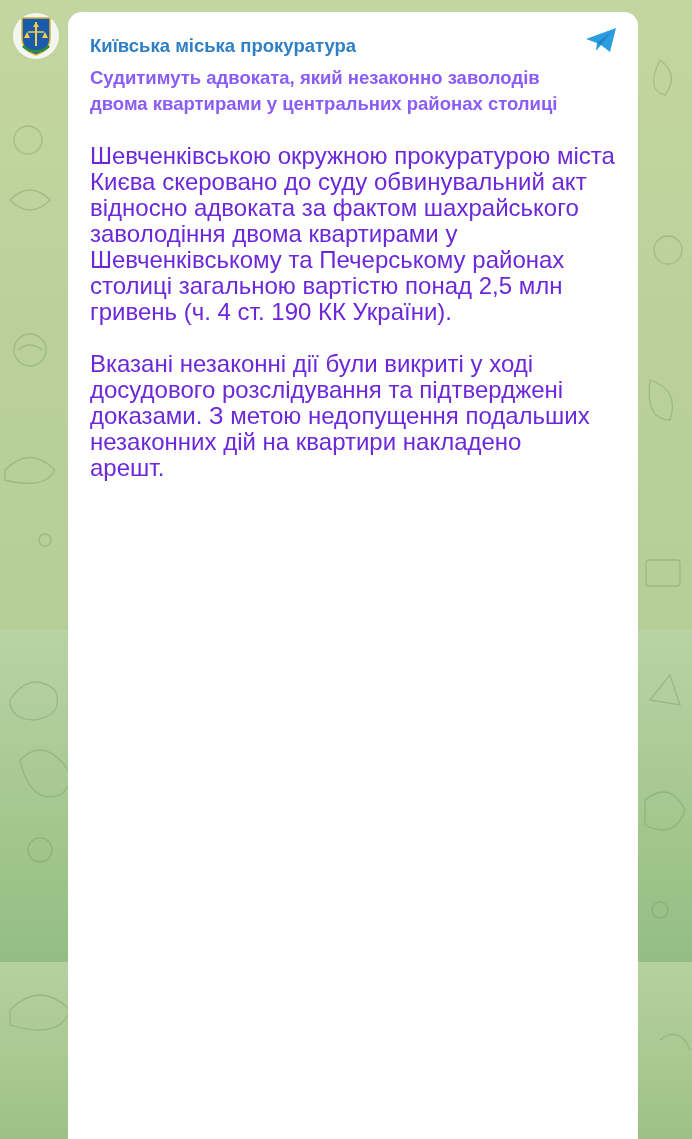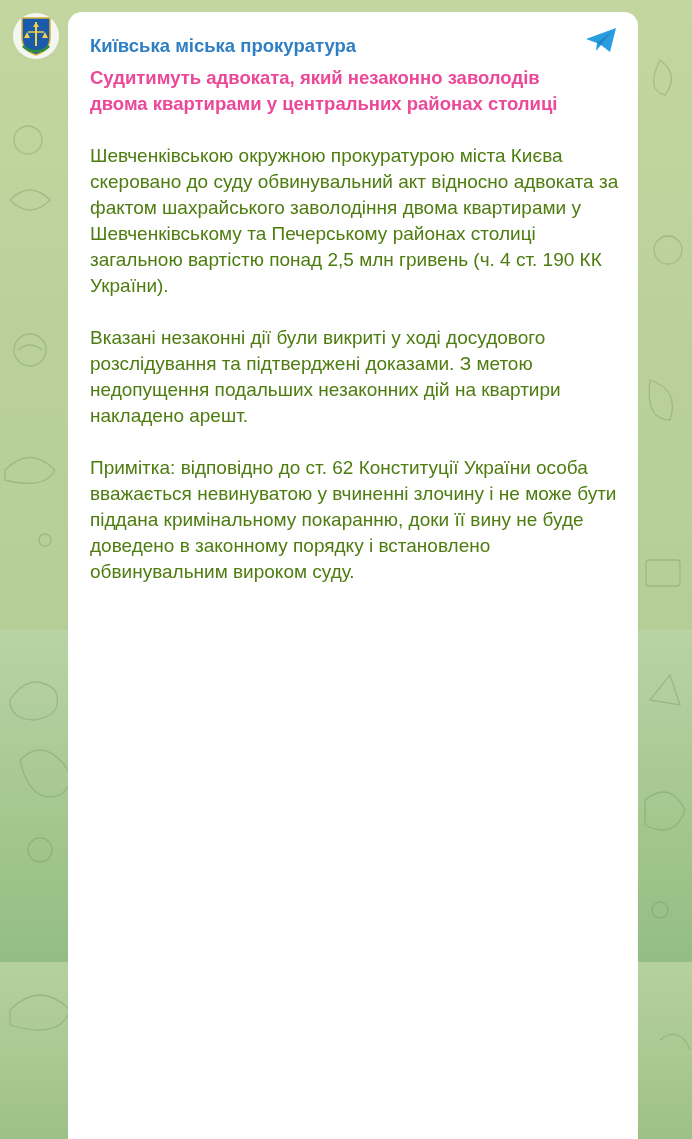--- a/index.html
+++ b/index.html
@@ -24,24 +24,24 @@
       position: absolute; left: 68px; top: 12px; width: 570px; height: 1140px;
       background: #ffffff; border-radius: 14px 14px 0 0;
       padding: 14px 22px 0 22px;
     }
     .channel-name {
       color: #2f7fc4; font-weight: bold; font-size: 18.5px; line-height: 26px;
       margin-top: 7px;
     }
     .share-icon { position: absolute; right: 20px; top: 14px; width: 34px; height: 28px; cursor: pointer; }
     .title {
-      color: #ec4899; font-weight: bold; font-size: 18.5px; line-height: 26px; margin-top: 6px;
+      color: #8b5cf6; font-weight: bold; font-size: 18.5px; line-height: 26px; margin-top: 6px;
     }
     .para {
-      color: #4d7c0f; font-size: 19px; line-height: 26px; margin-top: 26px;
+      color: #6d28d9; font-size: 24px; line-height: 26px; margin-top: 26px;
     }
     .para.first { margin-top: 26px; }
     .signature { color: #1a1a1a; font-weight: bold; font-size: 18.5px; line-height: 26px; margin-top: 26px; }
   </style>
 </head>
 <body>
 
 <div class="bg-band bg-top"></div>
 <div class="bg-band bg-mid"></div>
 <div class="bg-band bg-bot"></div>
@@ -86,15 +86,14 @@
     <path d="M13 17 L27 6 L17 19 Z" fill="#1f86c4"></path>
   </svg>
 
   <div class="title">
     <div>Судитимуть адвоката, який незаконно заволодів</div>
     <div>двома квартирами у центральних районах столиці</div>
   </div>
 
   <p class="para first" style="width:530px">Шевченківською окружною прокуратурою міста Києва скеровано до суду обвинувальний акт відносно адвоката за фактом шахрайського заволодіння двома квартирами у Шевченківському та Печерському районах столиці загальною вартістю понад 2,5 млн гривень (ч. 4 ст. 190 КК України).</p>
   <p class="para" style="width:510px">Вказані незаконні дії були викриті у ході досудового розслідування та підтверджені доказами. З метою недопущення подальших незаконних дій на квартири накладено арешт.</p>
-  <p class="para" style="width:530px">Примітка: відповідно до ст. 62 Конституції України особа вважається невинуватою у вчиненні злочину і не може бути піддана кримінальному покаранню, доки її вину не буде доведено в законному порядку і встановлено обвинувальним вироком суду.</p>
 
 </div>
 
 </body></html>

